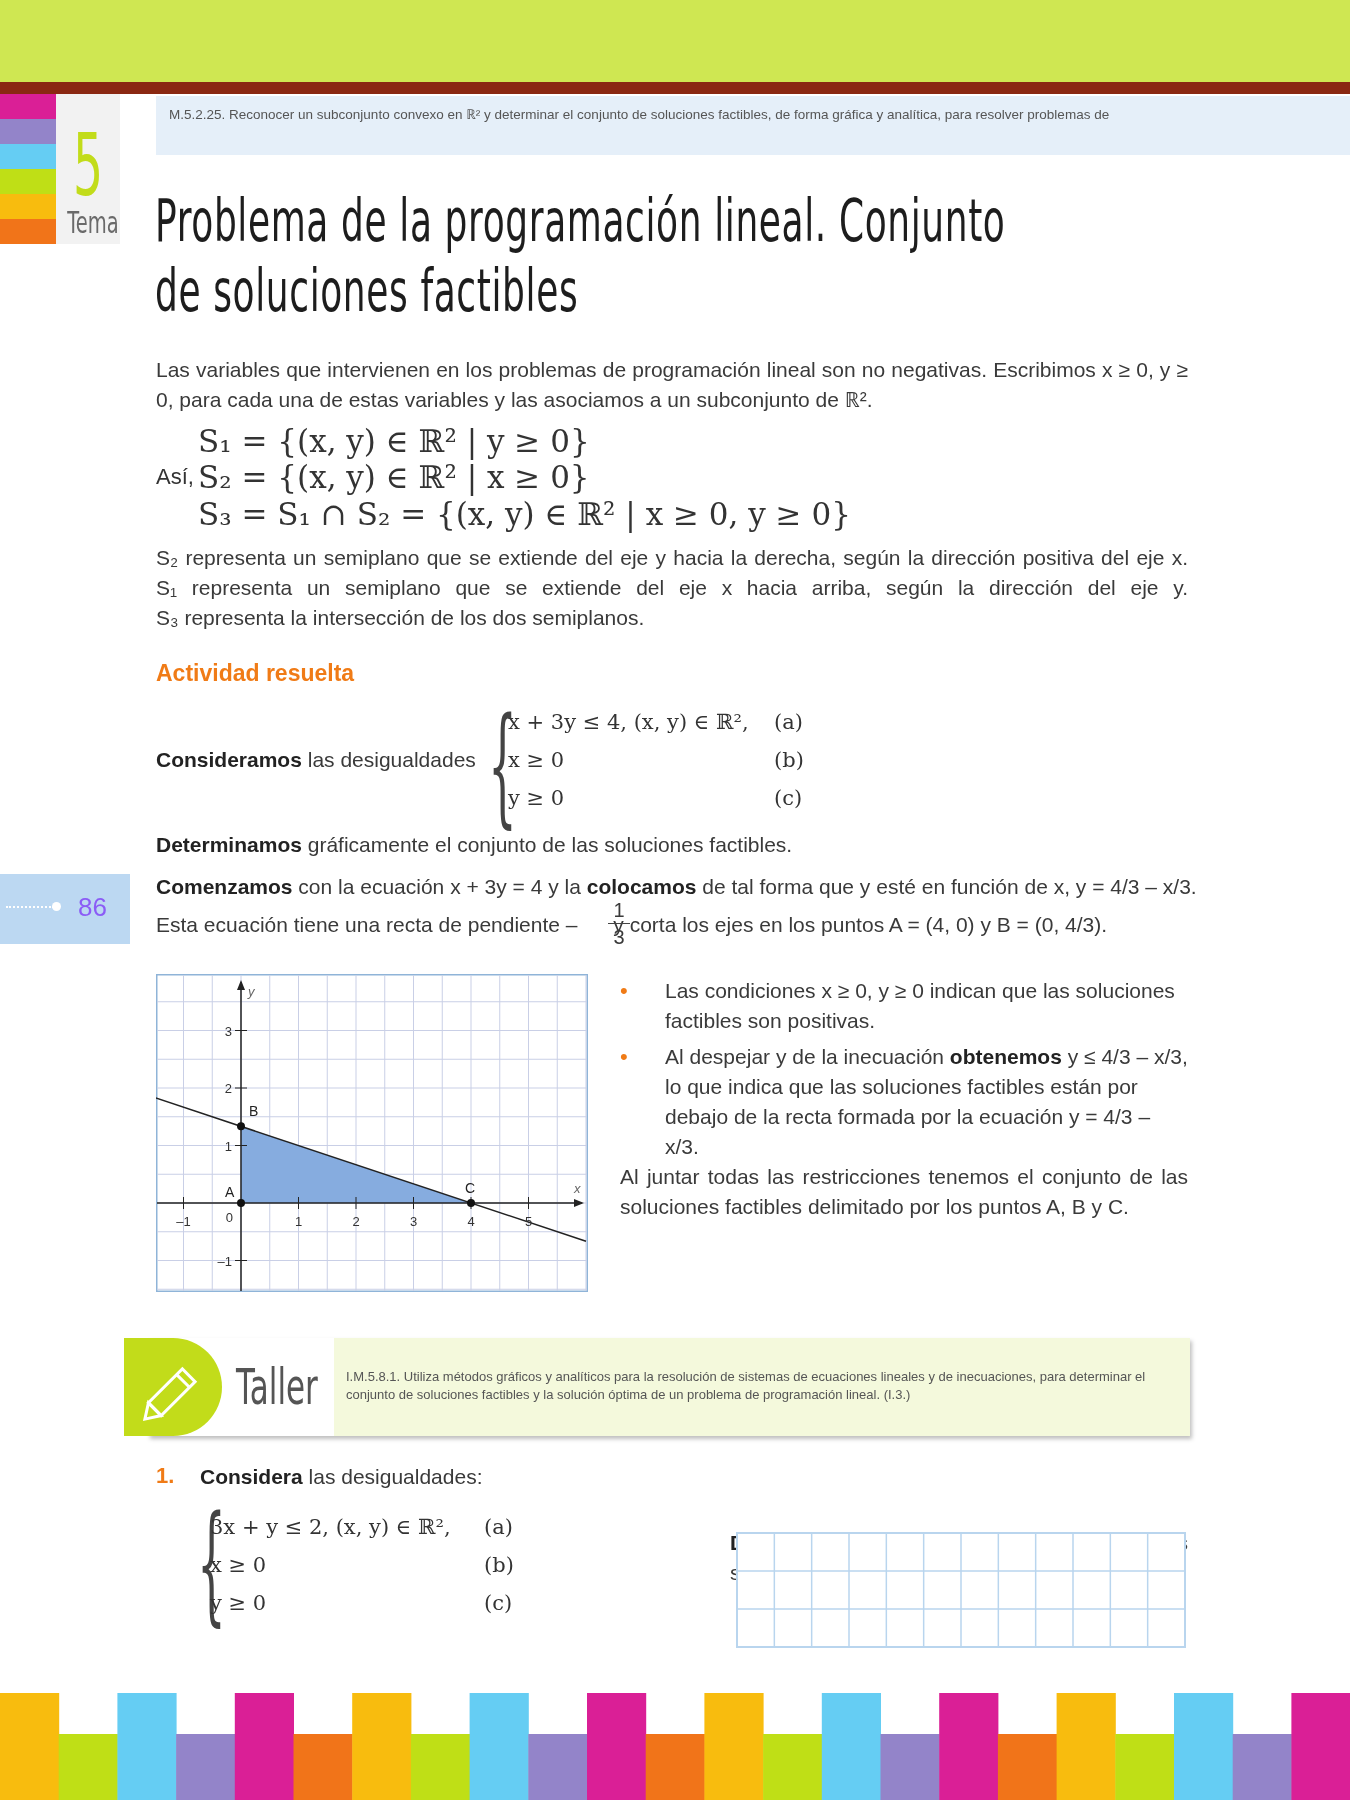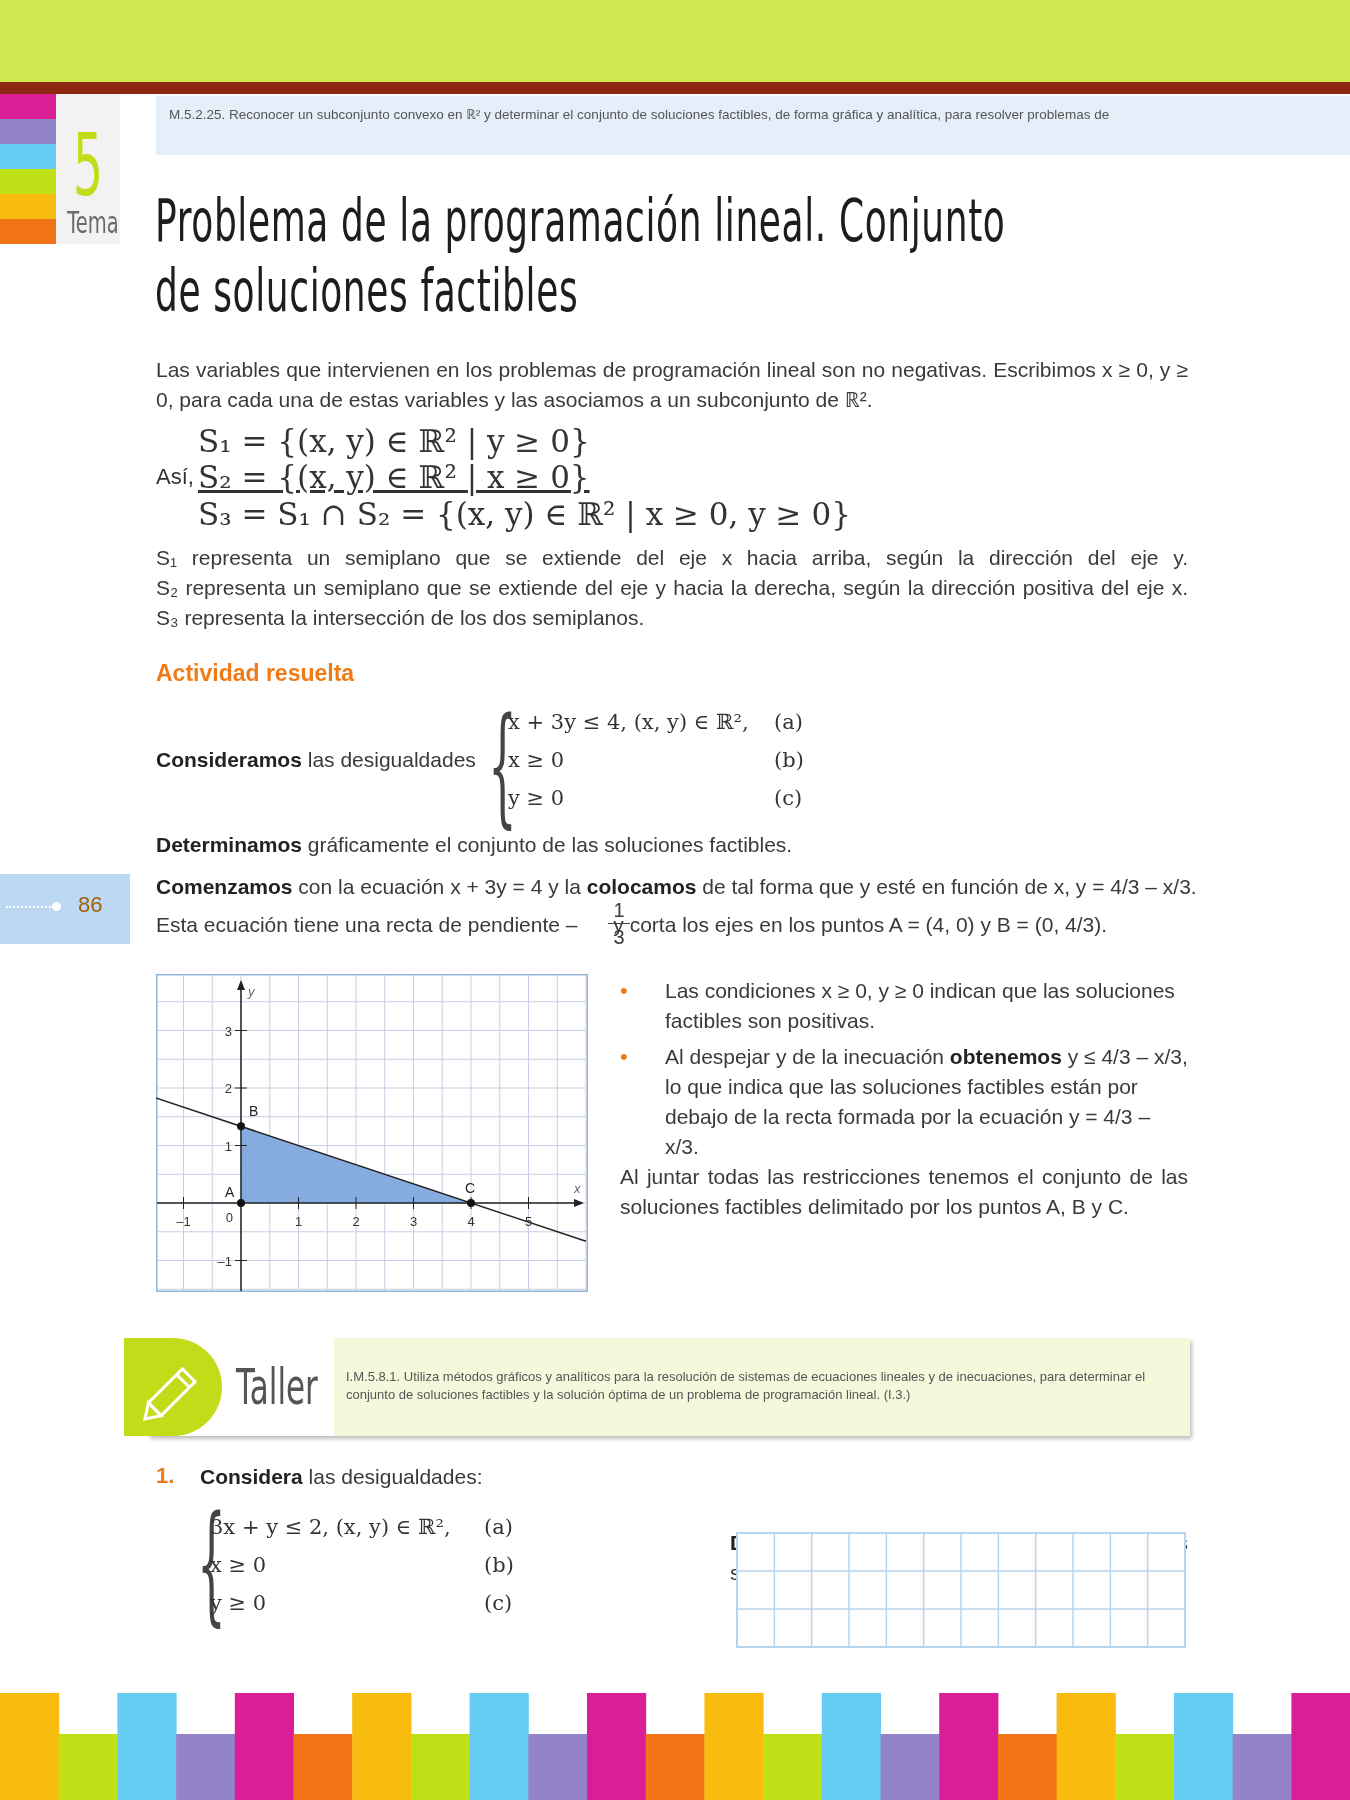--- a/index.html
+++ b/index.html
@@ -25,21 +25,21 @@
   #brace-a { left: 488px; top: 700px; font-size: 130px; line-height: 130px; font-family: "DejaVu Serif", serif; color: #444; transform: scaleX(0.35); transform-origin: left top; }
   .ineq { position: absolute; font-family: "DejaVu Serif", serif; font-size: 21px; color: #333; white-space: nowrap; }
   #determine-line { left: 156px; top: 830px; }
   #comenz-line { left: 156px; top: 872px; white-space: nowrap; }
   #esta-line { left: 156px; top: 910px; white-space: nowrap; }
   #frac { left: 608px; top: 898px; font-size: 20px; line-height: 24px; text-align: center; width: 22px; }
   #frac .bar { border-top: 1.5px solid #444; margin: 1px 0; }
   #page-tab { left: 0; top: 874px; width: 130px; height: 70px; background: #bcd8f2; }
   #page-dots { left: 6px; top: 906px; width: 48px; border-top: 2px dotted #ffffff; }
   #page-dot { left: 52px; top: 902px; width: 9px; height: 9px; border-radius: 50%; background: #ffffff; }
-  #page-num { left: 78px; top: 892px; font-size: 22px; color: #a16207; }
+  #page-num { left: 78px; top: 892px; font-size: 26px; color: #8b5cf6; }
   #graph-wrap { left: 156px; top: 974px; width: 432px; height: 318px; }
   #right-col { left: 620px; top: 970px; width: 568px; }
   .bullet { position: relative; padding-left: 45px; margin-top: 6px; }
   .bullet .dot { position: absolute; left: 0; top: 0; color: #f07b16; font-size: 22px; }
   #taller-banner { left: 148px; top: 1338px; width: 1042px; height: 98px; box-shadow: 2px 3px 4px rgba(0,0,0,0.25); background: #f4f9dc; }
   #taller-left { left: 148px; top: 1338px; width: 186px; height: 98px; background: #ffffff; }
   #taller-circle { left: 124px; top: 1338px; width: 98px; height: 98px; border-radius: 0 49px 49px 0; background: #c2dc1a; }
   #taller-label { left: 236px; top: 1358px; font-family: "DejaVu Sans", sans-serif; font-size: 50px; color: #555; transform: scaleX(0.62); transform-origin: left top; }
   #taller-text { left: 346px; top: 1368px; width: 836px; font-size: 13px; line-height: 18px; color: #555; }
   #ex-num { left: 156px; top: 1463px; font-size: 22px; color: #f07b16; font-weight: bold; }
@@ -74,26 +74,26 @@
 
 <div class="abs" id="title">
   <div>Problema de la programación lineal. Conjunto</div>
   <div>de soluciones factibles</div>
 </div>
 
 <div class="abs body-text just" id="intro">Las variables que intervienen en los problemas de programación lineal son no negativas. Escribimos x ≥ 0, y ≥ 0, para cada una de estas variables y las asociamos a un subconjunto de ℝ².</div>
 
 <div class="set-line" style="left:198px; top:423px;">S₁ = {(x, y) ∈ ℝ² | y ≥ 0}</div>
 <div class="set-line" style="left:156px; top:459px; font-family:'Liberation Sans',sans-serif; font-size:22px;">Así,</div>
-<div class="set-line" style="left:198px; top:459px;text-decoration:underline;">S₂ = {(x, y) ∈ ℝ² | x ≥ 0}</div>
+<div class="set-line" style="left:198px; top:459px;">S₂ = {(x, y) ∈ ℝ² | x ≥ 0}</div>
 <div class="set-line" style="left:198px; top:496px;">S₃ = S₁ ∩ S₂ = {(x, y) ∈ ℝ² | x ≥ 0, y ≥ 0}</div>
 
 <div class="abs body-text" id="explain">
+  <div class="just" style="text-align-last: justify;">S₂ representa un semiplano que se extiende del eje y hacia la derecha, según la dirección positiva del eje x.</div>
   <div class="just" style="text-align-last: justify;">S₁ representa un semiplano que se extiende del eje x hacia arriba, según la dirección del eje y.</div>
-  <div class="just" style="text-align-last: justify;">S₂ representa un semiplano que se extiende del eje y hacia la derecha, según la dirección positiva del eje x.</div>
   <div>S₃ representa la intersección de los dos semiplanos.</div>
 </div>
 
 <div class="abs" id="activity-title">Actividad resuelta</div>
 
 <div class="abs body-text" id="consider-label"><b style="color:#222">Consideramos</b><span> las desigualdades</span></div>
 <div class="abs" id="brace-a">{</div>
 <div class="ineq" style="left:508px; top:710px;">x + 3y ≤ 4,   (x, y) ∈ ℝ²,</div>
 <div class="ineq" style="left:774px; top:710px;">(a)</div>
 <div class="ineq" style="left:508px; top:748px;">x ≥ 0</div>

